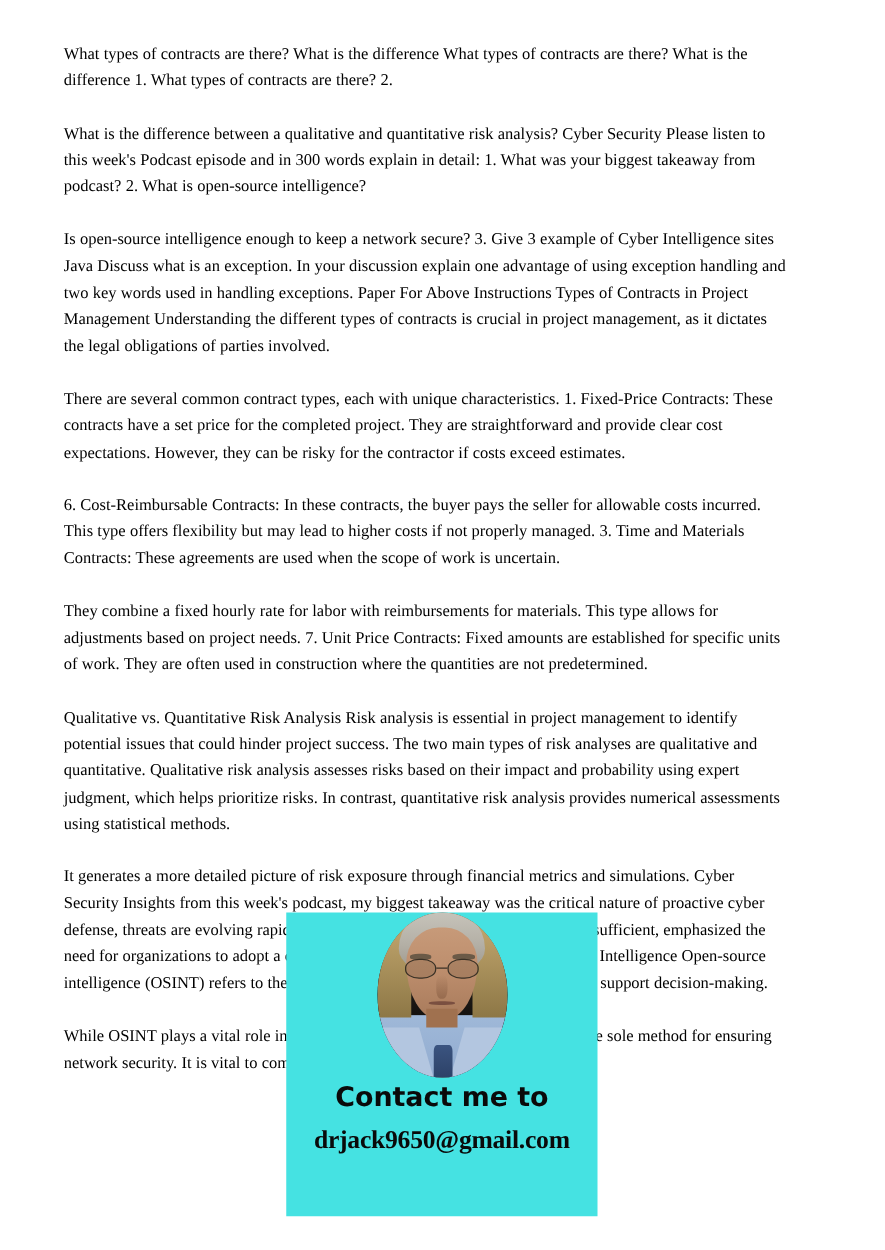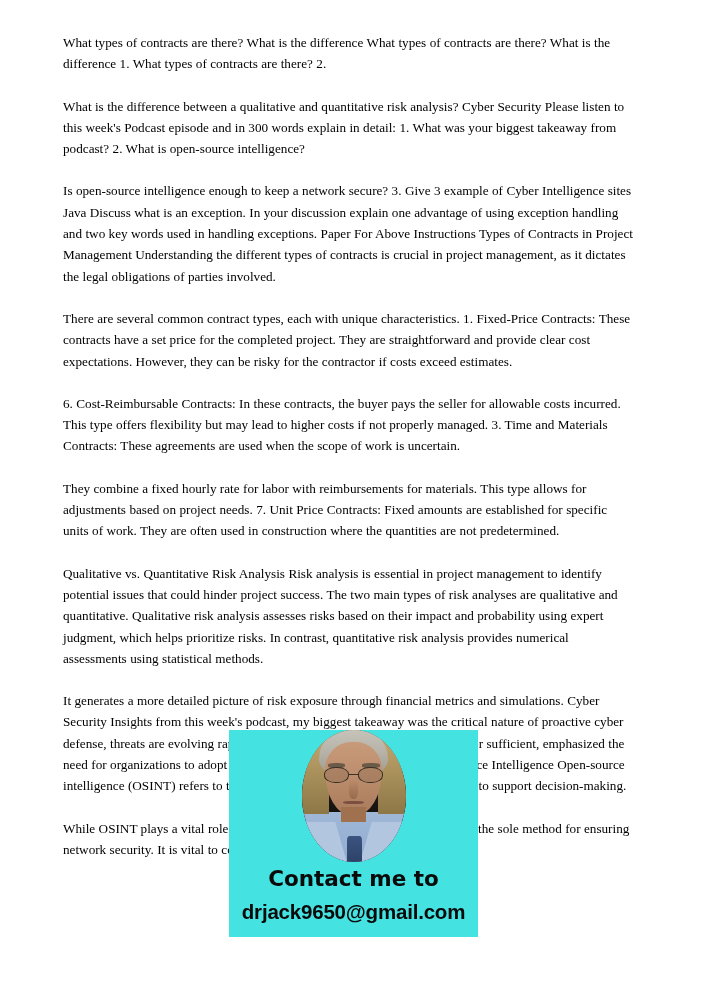--- a/index.html
+++ b/index.html
@@ -24,36 +24,36 @@
   }
 
   #doc-body {
     position: absolute;
     left: 47px;
     top: 32px;
     width: 586px;
   }
 
   .para {
-    margin: 0 0 21px 16px;
+    margin: 0 0 21px 4px;
     font-size: 13.2px;
     line-height: 21.3px;
     color: #000000;
     text-align: left;
     letter-spacing: 0.0px;
     word-spacing: 0.1px;
   }
 
   
   #contact-overlay {
     position: absolute;
     left: 229px;
     top: 730px;
     width: 249px;
-    height: 207px;
+    height: 243px;
     background: #45e2e2;
     display: flex;
     flex-direction: column;
     align-items: center;
     overflow: hidden;
   }
 
   #avatar {
     position: absolute;
     left: 50%;
@@ -171,21 +171,21 @@
     font-size: 21.5px;
     line-height: 26px;
     color: #0a0a0a;
     text-align: center;
     width: 100%;
   }
   #contact-line1 { margin-top: 136px; }
   #contact-line2 { margin-top: 2px; }
 
   #contact-email {
-    font-family: Liberation Sans, sans-serif;
+    font-family: Liberation Serif, serif;
     font-weight: bold;
     font-size: 20.5px;
     line-height: 26px;
     color: #0a0a0a;
     text-align: center;
     width: 100%;
     margin-top: 7px;
     letter-spacing: -0.2px;
   }
 </style>

